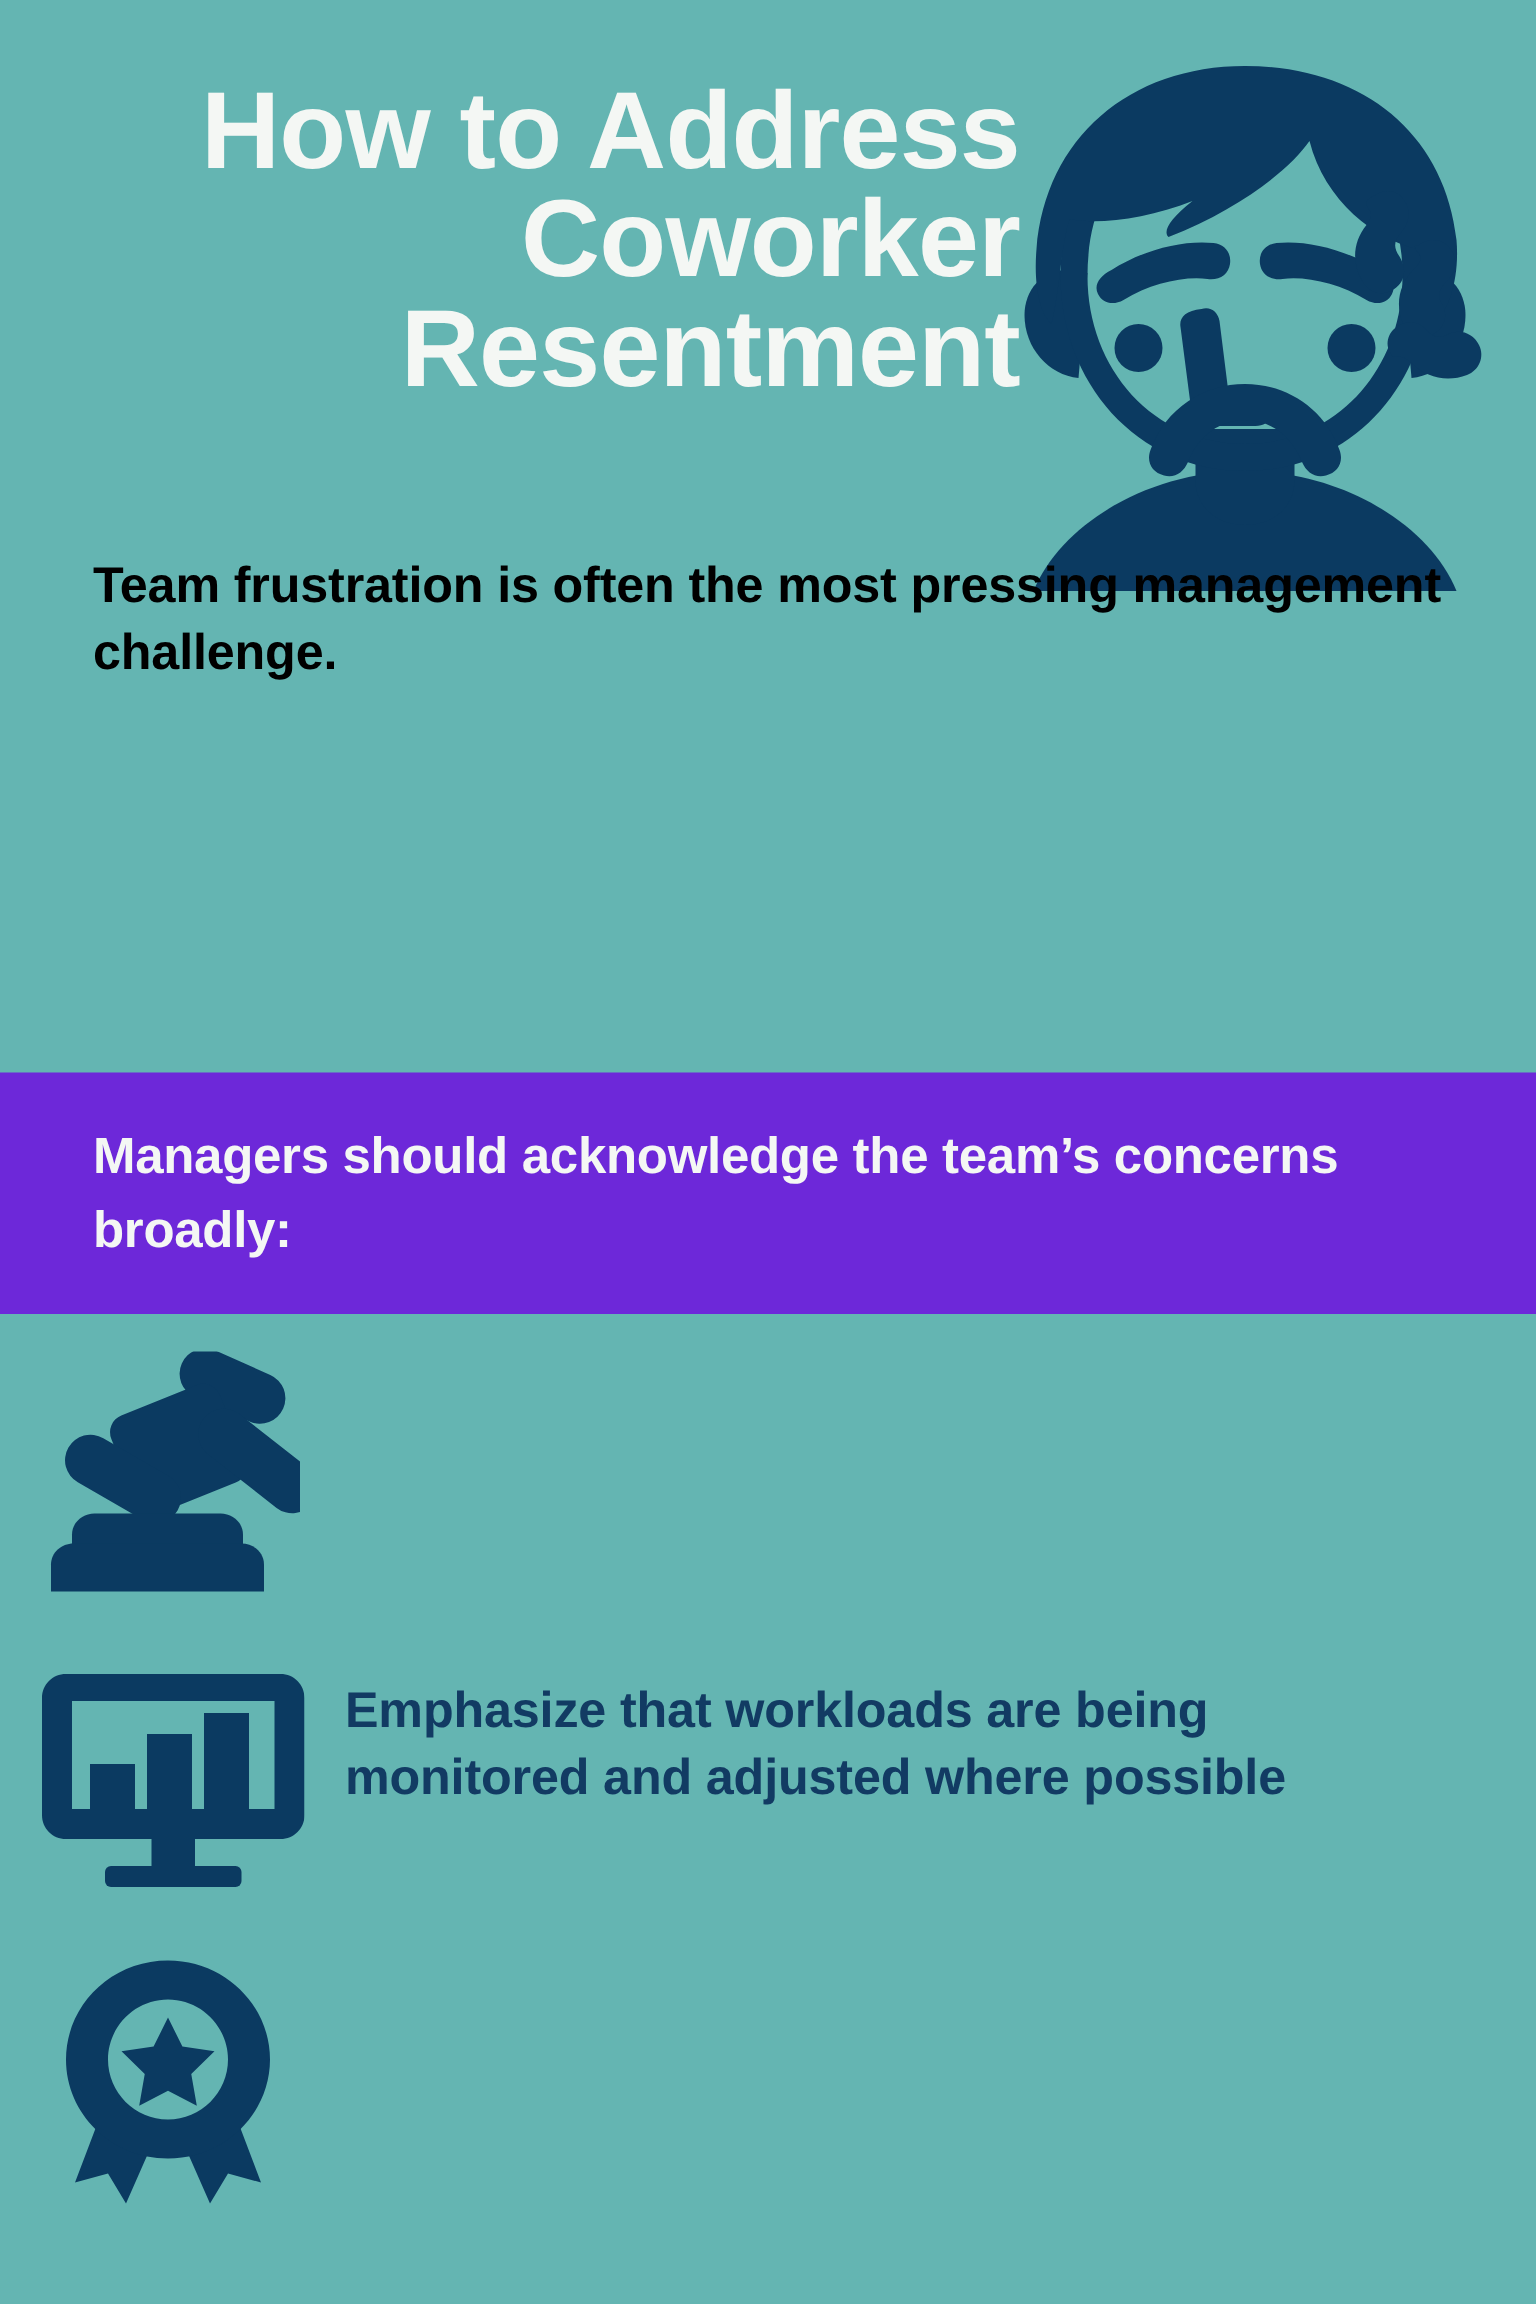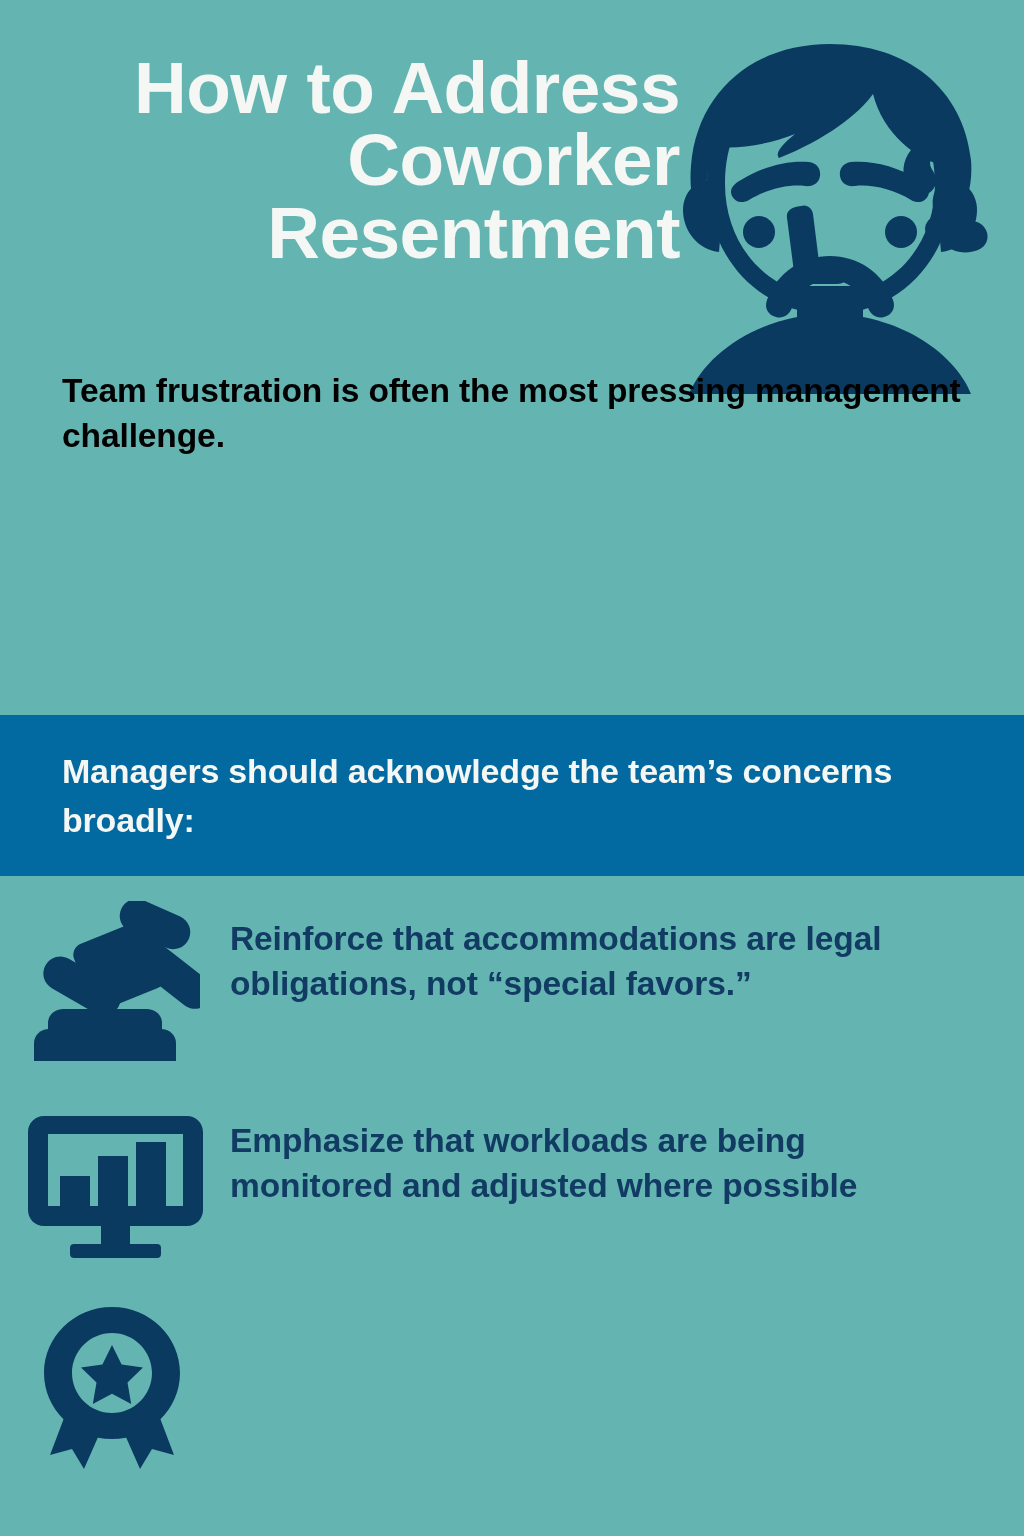--- a/index.html
+++ b/index.html
@@ -67,21 +67,21 @@
   }
   #intro-para-2 { margin-top: 54px; }
 
   
   #banner {
     position: absolute;
     left: 0;
     top: 715px;
     width: 1024px;
     height: 161px;
-    background: #0369a1;
+    background: #6d28d9;
     display: flex;
     align-items: center;
   }
   #banner-text {
     margin: 0;
     padding-left: 62px;
     padding-right: 80px;
     font-size: 34px;
     line-height: 1.42;
     font-weight: 700;
@@ -207,21 +207,20 @@
             <rect x="96" y="56" width="92" height="34" rx="17" transform="rotate(38 142 73)"></rect>
 
             <rect x="10" y="68" width="84" height="34" rx="17" transform="rotate(30 52 85)"></rect>
 
             <path d="M18 122 c0 -8 7 -14 15 -14 h84 c8 0 15 6 15 14 v10 h-114 z"></path>
 
             <path d="M4 142 c0 -8 7 -14 15 -14 h112 c8 0 15 6 15 14 v18 h-142 z"></path>
           </g>
         </svg>
       </div>
-      <p class="bullet-text">Reinforce that accommodations are legal obligations, not “special favors.”</p>
     </div>
 
     <div class="bullet-row" id="bullet-row-2">
       <div class="bullet-icon">
         <svg viewBox="0 0 175 150" width="175" height="150" xmlns="http://www.w3.org/2000/svg">
           <g fill="#0b3a61">
 
             <path d="M16 6 h143 c9 0 16 7 16 16 v78 c0 9 -7 16 -16 16 h-143 c-9 0 -16 -7 -16 -16 v-78 c0 -9 7 -16 16 -16 z
                      M20 24 v72 h135 v-72 z"></path>
 

